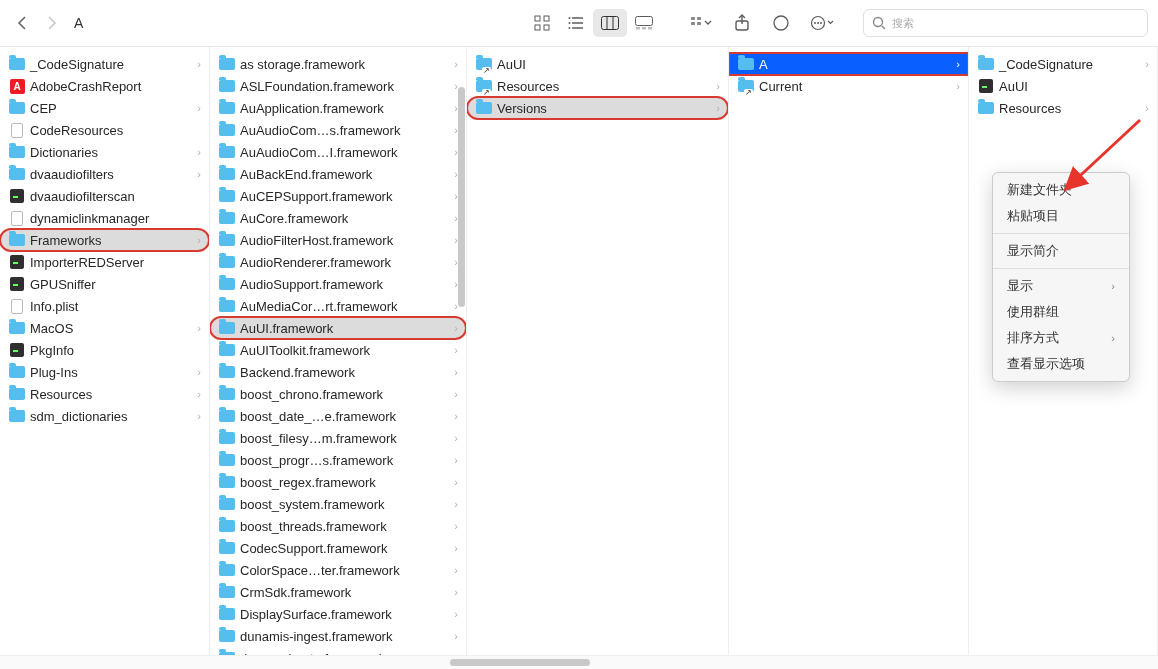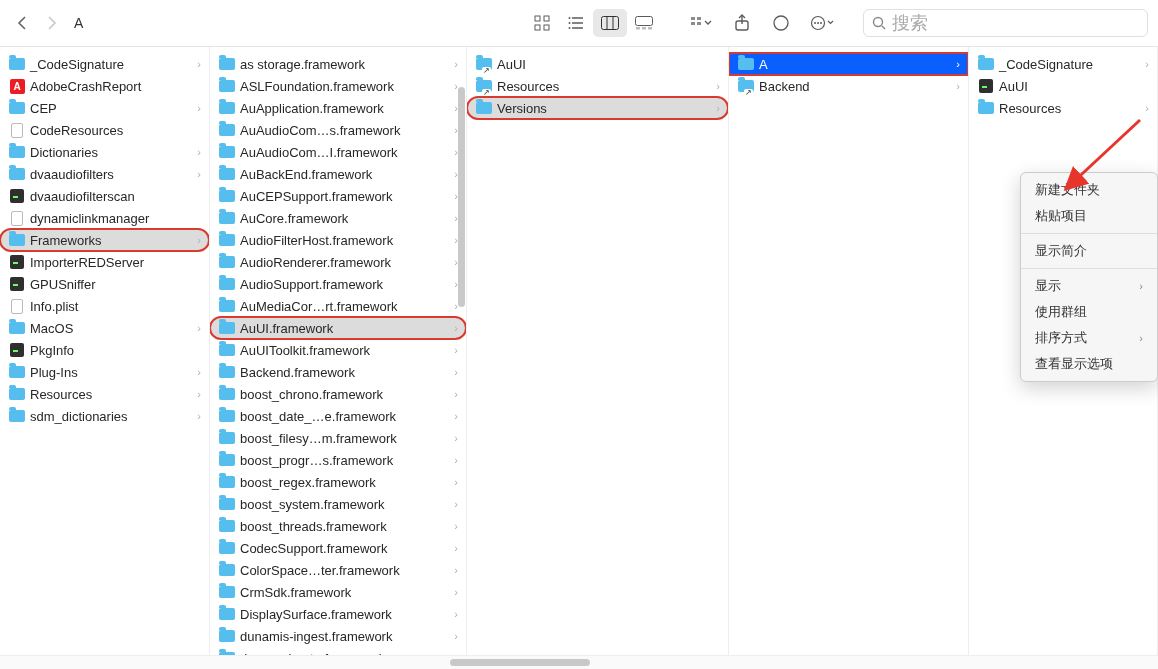--- a/index.html
+++ b/index.html
@@ -22,21 +22,21 @@
   .toolbar-sep { width:12px; }
   .search-box {
     display:flex; align-items:center;
     width: 285px; height: 28px;
     background:#fff; border:1px solid #e0e0e0; border-radius:6px;
     padding: 0 8px; gap:6px;
   }
   .search-box svg { color:#888; flex:none; }
   .search-box input {
     border:none; outline:none; width:100%;
-    font-size:18px; background:transparent; color:#666;
+    font-size:11px; background:transparent; color:#666;
   }
   .search-box input::placeholder { color:#aaa; }
 
   .columns {
     display:flex;
     height: calc(669px - 47px - 14px);
     position: relative;
   }
   .col {
     position:relative;
@@ -94,21 +94,21 @@
   .bottom-scroll {
     position:absolute; bottom:0; left:0; right:0; height:14px;
     background:#fafafa; border-top:1px solid #eee;
   }
   .bottom-scroll-thumb {
     position:absolute; left:450px; top:3px; height:7px; width:140px;
     background:#c9c9c9; border-radius:4px;
   }
 
   .context-menu {
-    position:absolute; left:1020px; top:172px;
+    position:absolute; left:992px; top:172px;
     width:138px;
     background:#f6f6f6;
     border:1px solid #ccc;
     border-radius:6px;
     box-shadow: 0 6px 20px rgba(0,0,0,0.18);
     padding:4px 0;
     font-size:13px;
   }
   .cm-item { padding:4px 14px; display:flex; align-items:center; justify-content:space-between; color:#333; cursor:default; }
   .cm-item .sub { color:#888; font-size:11px; }
@@ -561,21 +561,21 @@
           <span class="folder-icon"></span>
         </span>
         <span>A</span>
         <span class="arrow">›</span>
       </div>
       <div class="row">
         <span class="icon alias-icon">
           <span class="folder-icon"></span>
           <span class="alias-arrow">↗</span>
         </span>
-        <span>Backend</span>
+        <span>Current</span>
         <span class="arrow">›</span>
       </div>
     </div>
   <div class="col c5" id="col-c5">
       <div class="row">
         <span class="icon">
           <span class="folder-icon"></span>
         </span>
         <span>_CodeSignature</span>
         <span class="arrow">›</span>

